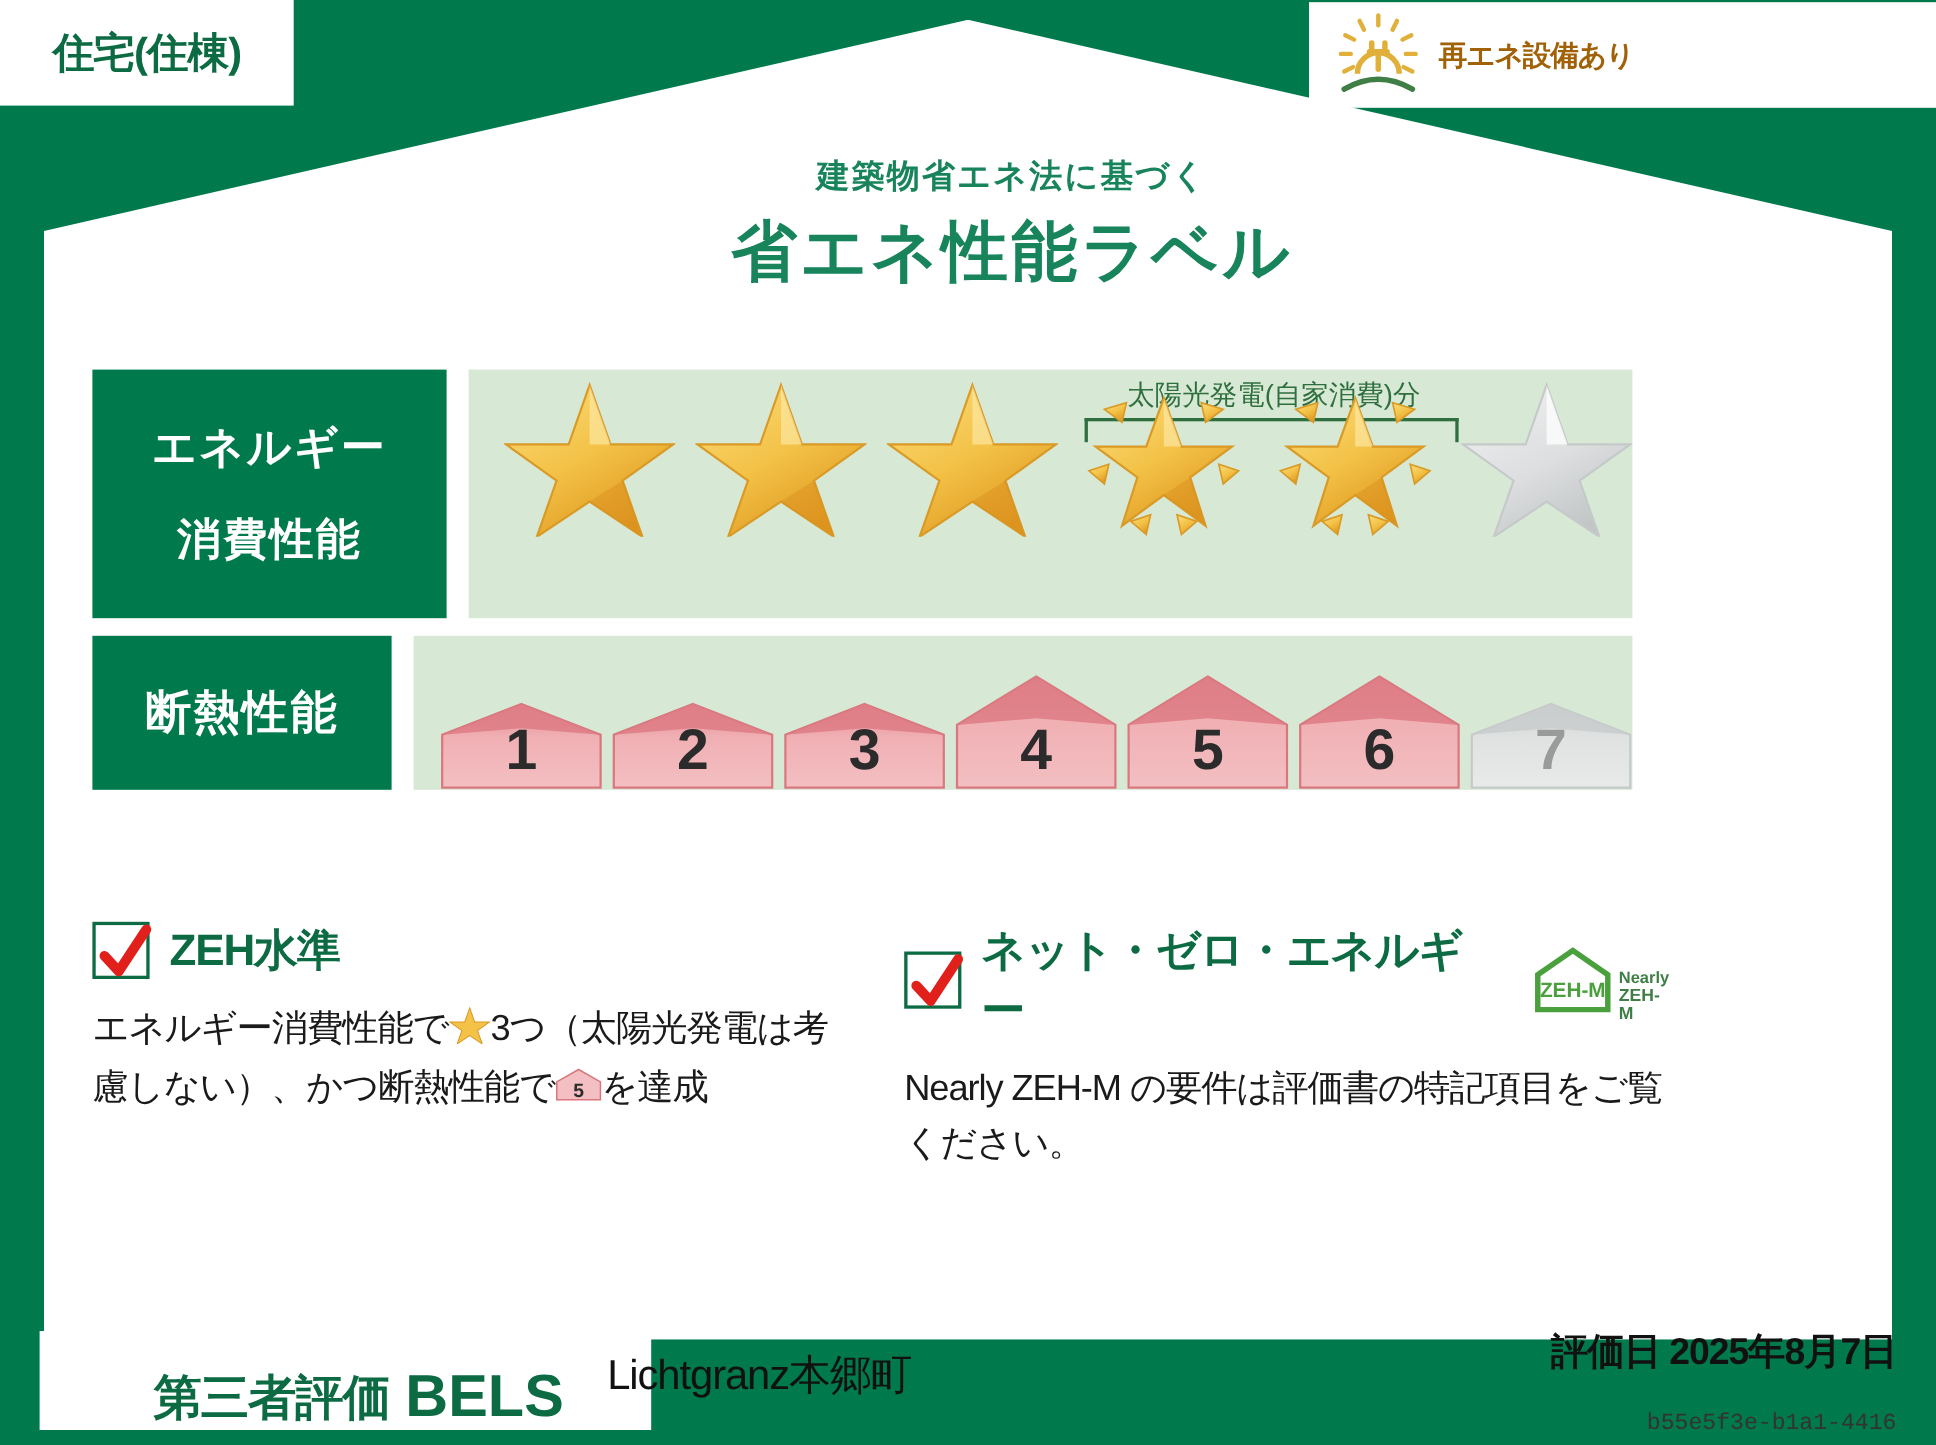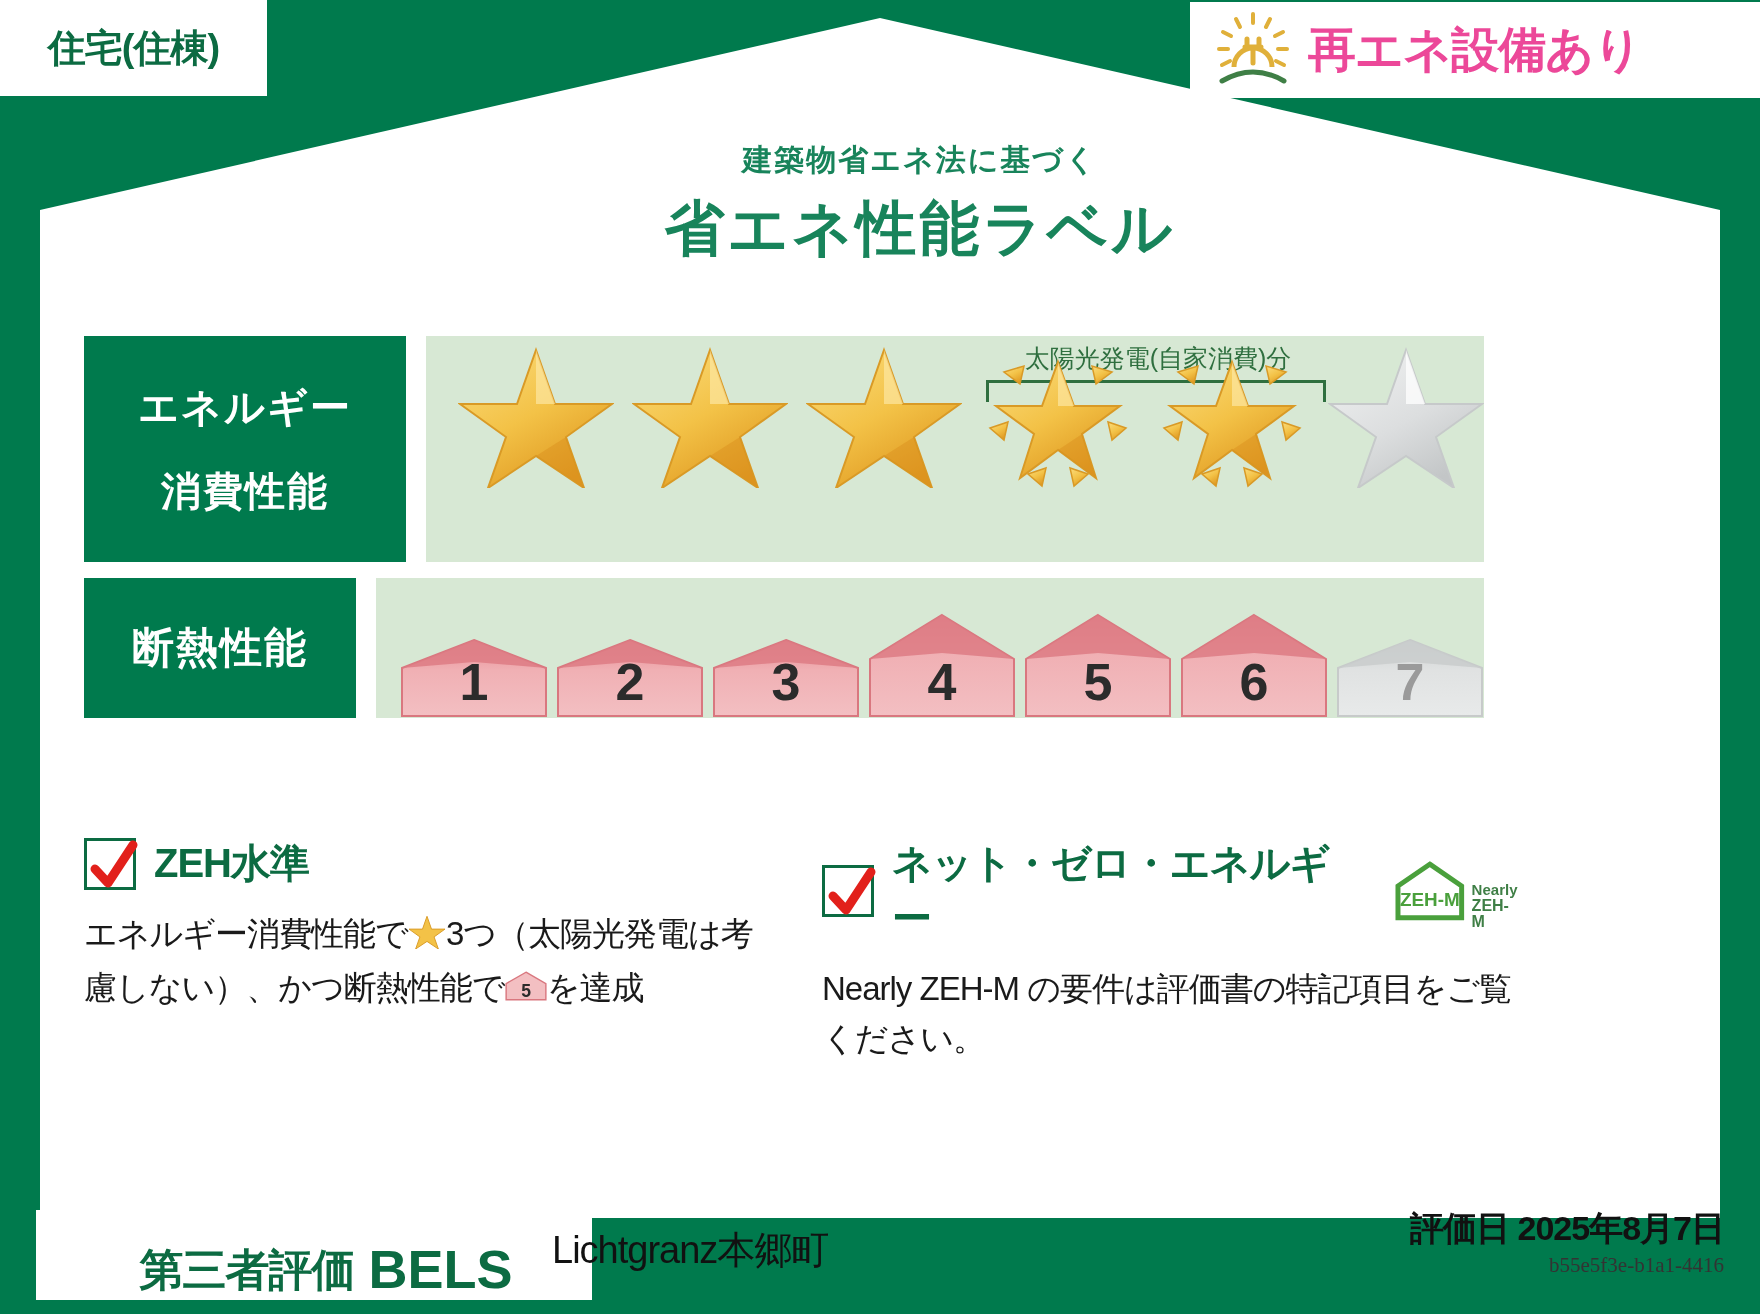--- a/index.html
+++ b/index.html
@@ -34,21 +34,21 @@
     letter-spacing: -1px;
   }
   .renew-badge {
     position: absolute; right: 0px; top: 2px;
     width: 570px; height: 96px;
     background: #ffffff;
     display: flex; align-items: center; gap: 16px;
     padding-left: 24px;
   }
   .renew-badge .rtext {
-    font-size: 48px; font-weight: 700; color: #ec4899; letter-spacing: -1px;
+    font-size: 26px; font-weight: 700; color: #a16207; letter-spacing: -1px;
   }
 
   
   .title-wrap {
     position: absolute; left: 0; top: 140px; width: 1760px;
     text-align: center;
     margin-left: 40px;
   }
   .title-sub {
     font-size: 30px; font-weight: 700; color: #18845b; letter-spacing: 2px;
@@ -145,23 +145,23 @@
   .bels-en { font-size: 54px; font-weight: 700; color: #0c6b42; letter-spacing: 0px; }
   .bldg-name {
     position: absolute; left: 552px; bottom: 38px;
     font-size: 38px; color: #111111; letter-spacing: -1px;
   }
   .eval-date {
     position: absolute; right: 36px; bottom: 62px;
     font-size: 34px; font-weight: 700; color: #111111; letter-spacing: -1px;
   }
   .eval-id {
-    position: absolute; right: 36px; bottom: 36px;
+    position: absolute; right: 36px; bottom: 8px;
     font-size: 21px; color: #333333;
-    font-family: Liberation Serif, serif;
+    font-family: Liberation Mono, monospace;
   }
 </style>
 </head>
 <body>
 
 <div id="label">
 
   <div id="house"></div>
 
   <div class="dwelling-badge">

